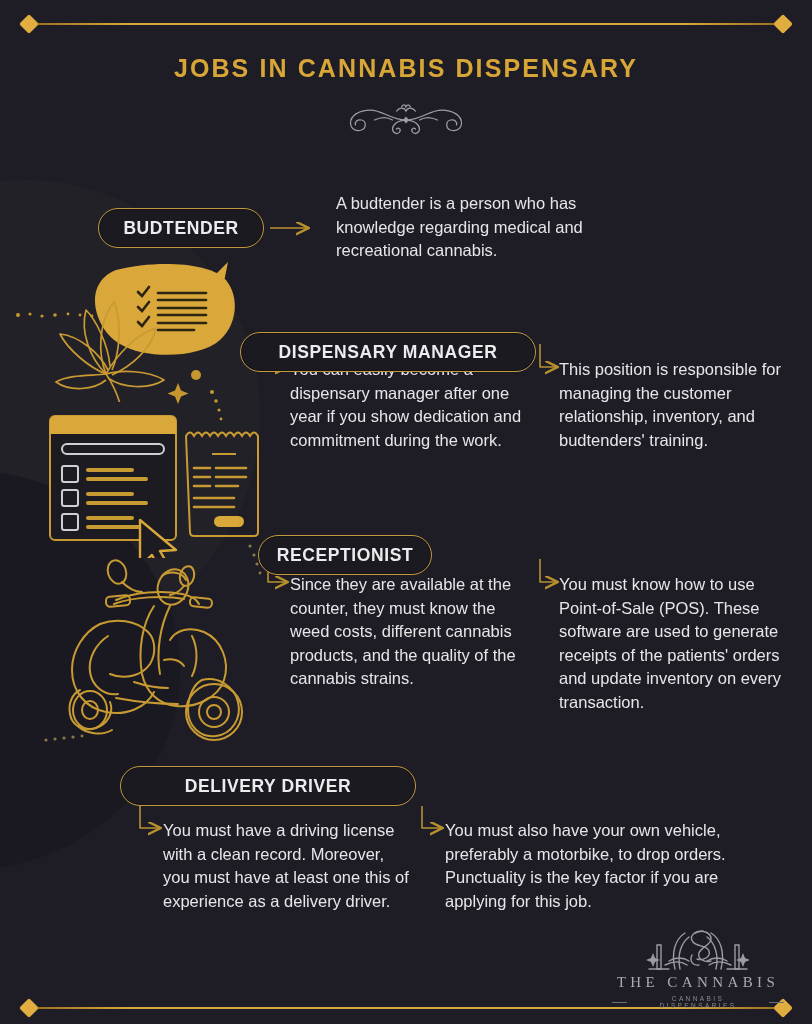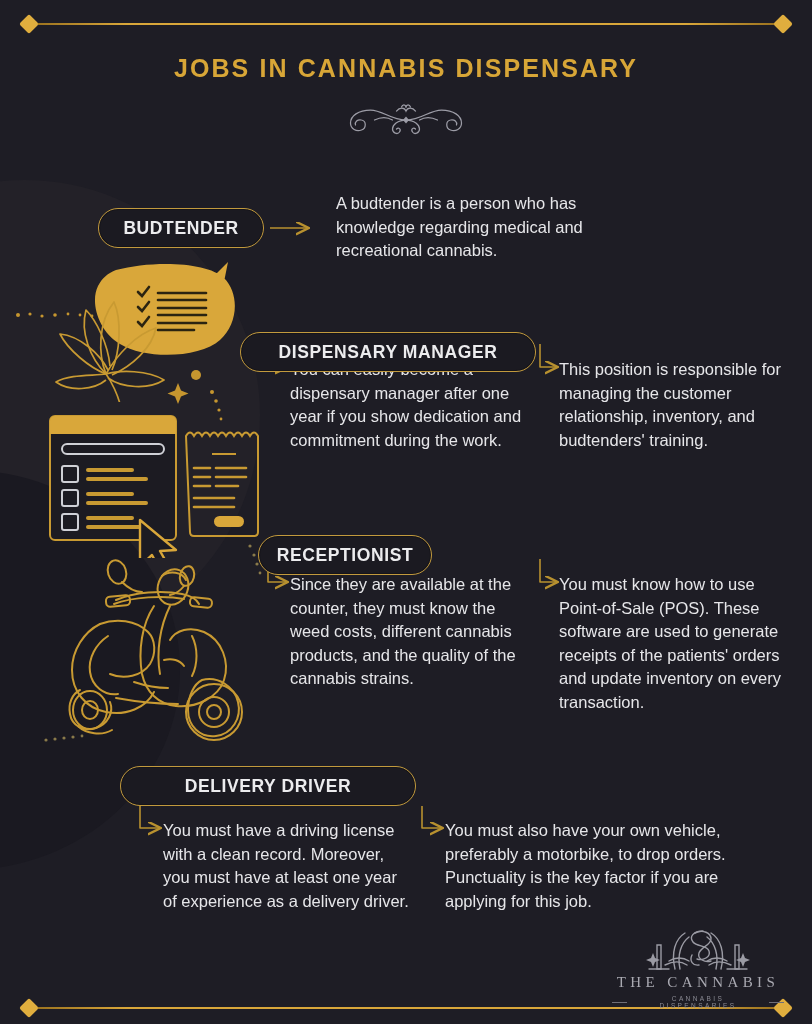--- a/index.html
+++ b/index.html
@@ -328,21 +328,21 @@
 <div class="pill" id="pill-delivery">DELIVERY DRIVER</div>
 
 <div class="para" id="txt-budtender">A budtender is a person who has knowledge regarding medical and recreational cannabis.</div>
 
 <div class="para" id="txt-mgr-left">You can easily become a dispensary manager after one year if you show dedication and commitment during the work.</div>
 <div class="para" id="txt-mgr-right">This position is responsible for managing the customer relationship, inventory, and budtenders' training.</div>
 
 <div class="para" id="txt-rec-left">Since they are available at the counter, they must know the weed costs, different cannabis products, and the quality of the cannabis strains.</div>
 <div class="para" id="txt-rec-right">You must know how to use Point-of-Sale (POS). These software are used to generate receipts of the patients' orders and update inventory on every transaction.</div>
 
-<div class="para" id="txt-del-left">You must have a driving license with a clean record. Moreover, you must have at least one year of experience as a delivery driver.</div>
+<div class="para" id="txt-del-left">You must have a driving license with a clean record. Moreover, you must have at least one this of experience as a delivery driver.</div>
 <div class="para" id="txt-del-right">You must also have your own vehicle, preferably a motorbike, to drop orders. Punctuality is the key factor if you are applying for this job.</div>
 
 <div class="logo">
   <svg class="logo-mark" viewBox="0 0 126 48">
     <g fill="none" stroke="#9b9ba4" stroke-width="1.4" stroke-linecap="round">
 
       <path d="M22 20 h4 v24 h-4 z"></path>
       <path d="M100 20 h4 v24 h-4 z"></path>
       <path d="M14 44 h20"></path>
         <path d="M92 44 h20"></path>

